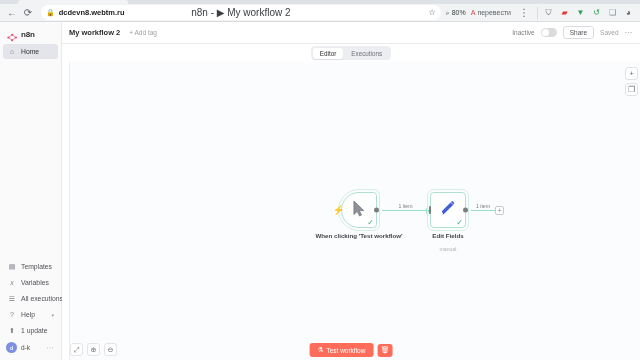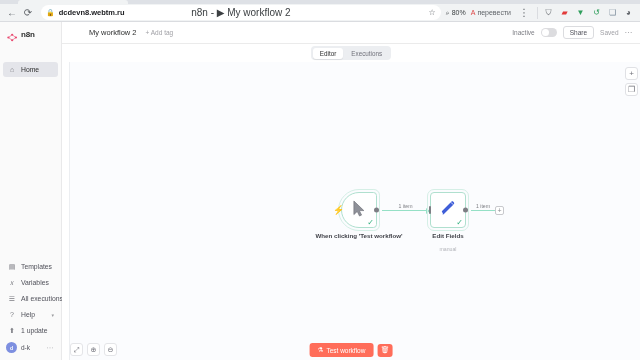--- a/index.html
+++ b/index.html
@@ -61,21 +61,21 @@
 
   
   .n8n { position: absolute; left: 0; top: 22px; width: 640px; height: 338px; background: #fff; }
 
   
   .sidebar {
     position: absolute; left: 0; top: 0; width: 62px; height: 338px;
     background: #fafafa; border-right: 1px solid #e9e9ea;
     display: flex; flex-direction: column;
   }
-  .logo-row { display: flex; align-items: center; gap: 3px; padding: 7px 0 21px 7px; }
+  .logo-row { display: flex; align-items: center; gap: 3px; padding: 7px 0 3px 7px; }
   .logo-mark { width: 11px; height: 11px; position: relative; flex: none; }
   .logo-text { font-size: 8px; font-weight: bold; color: #2d2e2e; letter-spacing: -0.2px; }
   .side-item {
     display: flex; align-items: center; gap: 5px;
     height: 15px; margin: 1px 3px; padding-left: 5px;
     font-size: 6.8px; color: #50515a; border-radius: 3px;
     white-space: nowrap;
   }
   .side-item.active { background: #e4e5ea; color: #2d2e2e; }
   .side-ico { width: 8px; height: 8px; display: flex; align-items: center; justify-content: center; font-size: 7px; color: #7d7e84; flex:none;}
@@ -90,21 +90,21 @@
   }
   .user-name { font-size: 6.5px; color: #50515a; }
   .user-dots { margin-left: auto; font-size: 7px; color: #9a9b9f; margin-right: 3px; letter-spacing: 0.5px;}
 
   
   .wf-header {
     position: absolute; left: 62px; top: 0; width: 578px; height: 22px;
     background: #fff; border-bottom: 1px solid #ebebeb;
     display: flex; align-items: center; padding: 0 7px;
   }
-  .wf-title { font-size: 7.5px; color: #2d2e2e; font-weight: 400; margin-left: 20px; }
+  .wf-title { font-size: 7.5px; color: #2d2e2e; font-weight: 700; }
   .add-tag { font-size: 6.5px; color: #a1a1a6; margin-left: 9px; }
   .header-right { margin-left: auto; display: flex; align-items: center; gap: 6px; }
   .inactive-lbl { font-size: 6.5px; color: #7d7e84; }
   .toggle {
     width: 16px; height: 9px; border-radius: 5px;
     background: #dcdcdf; position: relative;
   }
   .toggle .knob {
     position: absolute; left: 1px; top: 1px;
     width: 7px; height: 7px; border-radius: 50%; background: #fff;

